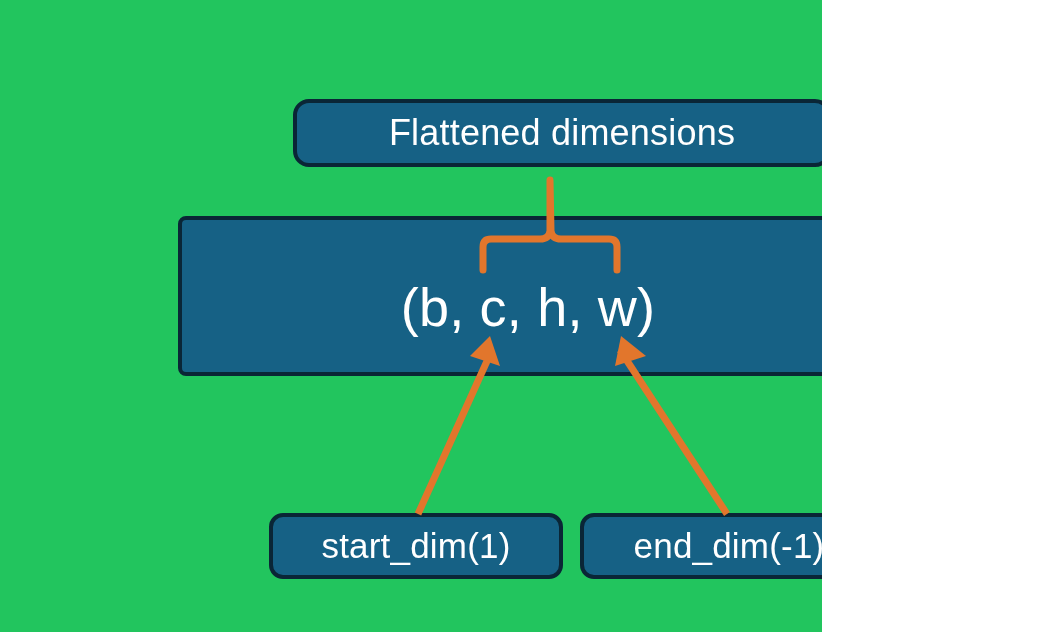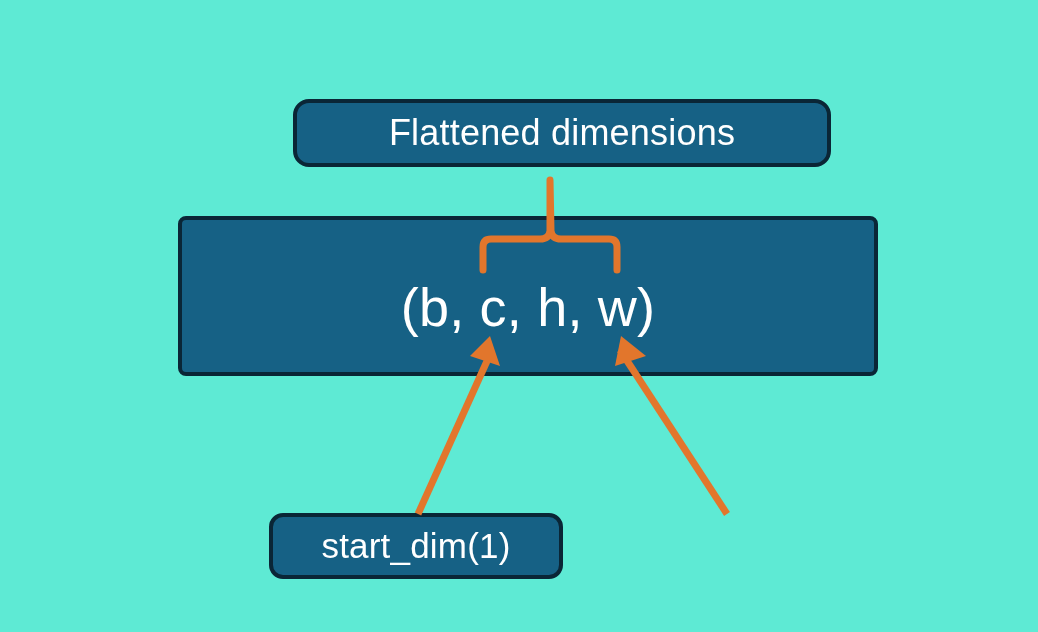--- a/index.html
+++ b/index.html
@@ -5,23 +5,23 @@
   html, body {
     margin: 0;
     padding: 0;
     background: #ffffff;
   }
   body {
     font-family: "Liberation Sans", sans-serif;
   }
   #canvas {
     position: relative;
-    width: 1038px;
+    width: 822px;
     height: 632px;
-    background: #5eead4;
+    background: #22c55e;
     overflow: hidden;
   }
   .node {
     position: absolute;
     box-sizing: border-box;
     background: #166185;
     border: 4px solid #0a2636;
     border-radius: 14px;
     display: flex;
     align-items: center;
@@ -106,20 +106,23 @@
   </div>
 
   <div class="node" id="node-shape">
     <span class="shape-text">(b, c, h, w)</span>
   </div>
 
   <div class="node" id="node-start">
     <span class="node-text">start_dim(1)</span>
   </div>
 
+  <div class="node" id="node-end">
+    <span class="node-text">end_dim(-1)</span>
+  </div>
 
   <svg id="overlay" viewBox="0 0 1038 632">
 
     <path class="brace-path" d="M 483 270
              L 483 247
              Q 483 239 491 239
              L 540 239
              Q 549 239 550 231
              L 550 180
              L 551 231

